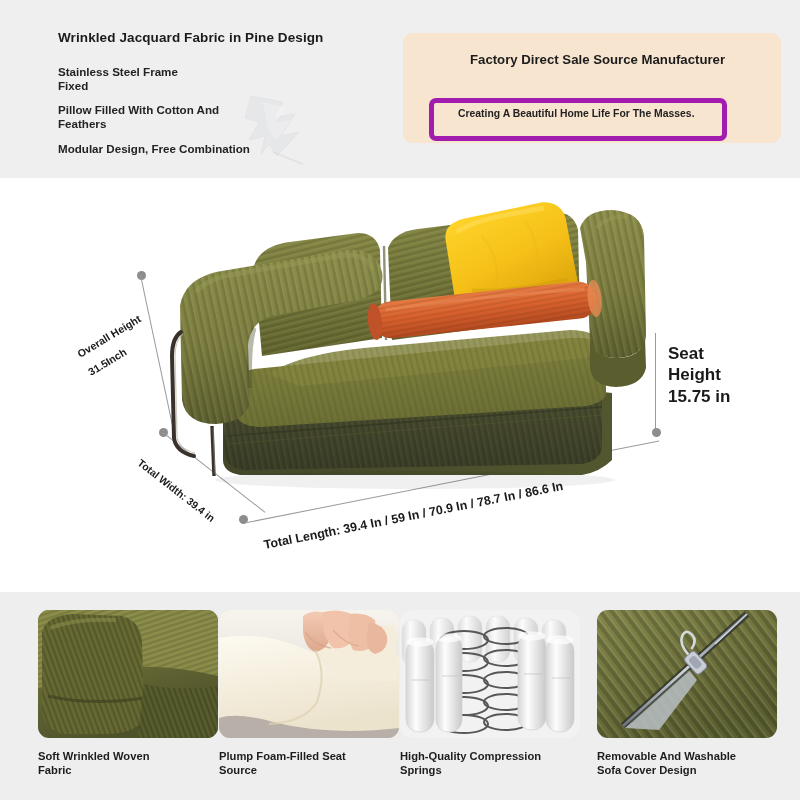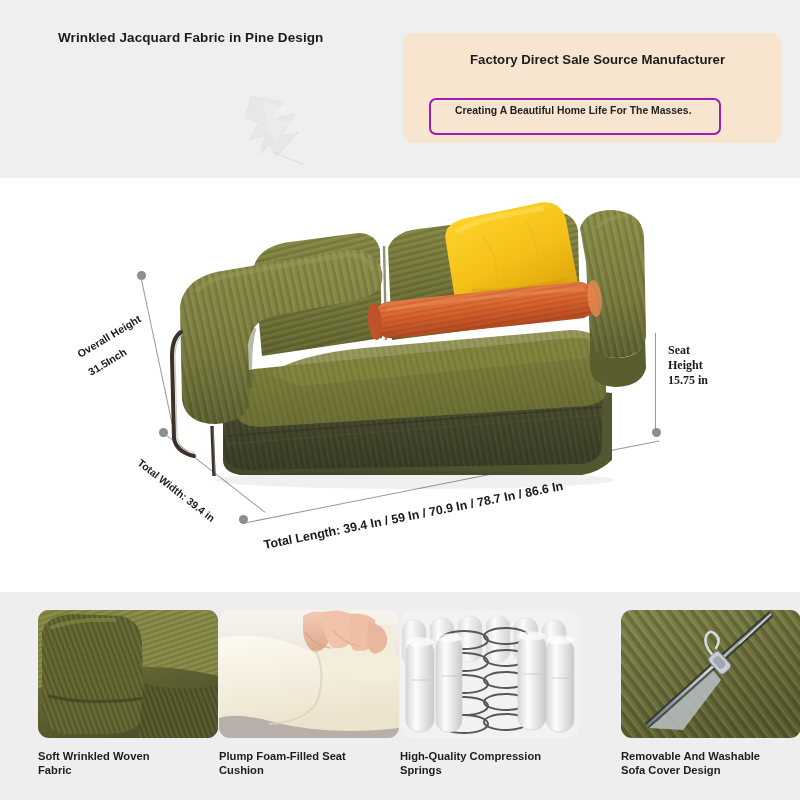--- a/index.html
+++ b/index.html
@@ -36,21 +36,21 @@
   .hdr-right{
     position:absolute;left:403px;top:33px;width:366px;height:110px;
     background:#f8e5d0;border-radius:9px;padding-left:12px;
   }
   .hdr-right-title{
     position:absolute;left:67px;top:18px;width:280px;
     font-size:13.2px;font-weight:700;color:#1c1c1c;line-height:1.42;
   }
   .hdr-right-box{
     position:absolute;left:26px;top:65px;width:288px;height:33px;
-    border:2px solid #a21caf;border-radius:7px;background:transparent;
+    border:5px solid #a21caf;border-radius:7px;background:transparent;
   }
   .hdr-right-box span{
     position:absolute;left:24px;top:4px;width:250px;
     font-size:10.4px;font-weight:600;color:#222;line-height:1.35;
   }
 
   
   .hero{position:absolute;left:0;top:178px;width:800px;height:414px;}
 
   .sofa-wrap{position:absolute;left:150px;top:10px;width:520px;height:340px;}
@@ -67,33 +67,40 @@
   .cards{position:absolute;left:0;top:592px;width:800px;height:208px;}
   .card{position:absolute;top:18px;width:180px;}
   .card .thumb{
     width:180px;height:128px;border-radius:11px;overflow:hidden;position:relative;
     background:#ddd;
   }
   .card .cap{
     margin-top:11px;font-size:11.2px;font-weight:700;color:#1d1d1d;
     line-height:1.26;white-space:pre-line;
   }
-  .c1{left:14px;padding-left:24px;} .c2{left:219px;} .c3{left:400px;} .c4{left:597px;margin-left:24px;}
+  .c1{left:14px;padding-left:24px;} .c2{left:219px;} .c3{left:400px;} .c4{left:597px;}
 </style>
 </head>
 <body>
 
 <div class="page">
 
   <div class="band-top"></div>
   <div class="band-mid"></div>
   <div class="band-bottom"></div>
 
   <div class="hdr-left">
     <div class="hdr-title">Wrinkled Jacquard Fabric in Pine Design</div>
+    <div class="feat-list">
+      <div class="feat-line">Stainless Steel Frame
+Fixed</div>
+      <div class="feat-line">Pillow Filled With Cotton And
+Feathers</div>
+      <div class="feat-line">Modular Design, Free Combination</div>
+    </div>
     <svg class="watermark" viewBox="0 0 70 75">
       <g fill="#b9bcc0" stroke="#9aa0a6" stroke-width="0.8">
         <path d="M8 4 L40 10 L30 26 L52 22 L38 44 L56 40 L34 64 L26 52 L18 62 L22 44 L6 48 L16 30 L2 26 Z" opacity=".55"></path>
         <path d="M20 10 L44 16 L32 30 L48 28 L34 48 L26 40 Z" fill="#ffffff" opacity=".45" stroke="none"></path>
       </g>
       <path d="M30 60 Q44 66 60 72" stroke="#a9aeb3" stroke-width="1.4" fill="none" opacity=".7"></path>
     </svg>
   </div>
 
   <div class="hdr-right">
@@ -115,21 +122,21 @@
 
     <div class="dimline" style="left:163px;top:254px;width:130px;height:1.4px;transform:rotate(38deg);"></div>
     <div class="dot" style="left:239px;top:337px;"></div>
     <div class="dimlabel" style="left:139px;top:278px;font-size:10.4px;transform:rotate(38deg);">Total Width: 39.4 in</div>
 
     <div class="dimline" style="left:247px;top:344px;width:420px;height:1.2px;transform:rotate(-11.2deg);"></div>
     <div class="dimlabel" style="left:264px;top:360px;font-size:12.4px;transform:rotate(-11.2deg);">Total Length: 39.4 In / 59 In / 70.9 In / 78.7 In / 86.6 In</div>
 
     <div class="dimline" style="left:656px;top:155px;width:100px;height:1.4px;transform:rotate(90deg);"></div>
     <div class="dot" style="left:652px;top:250px;"></div>
-    <div class="dimlabel" style="left:668px;top:165px;font-size:12px;line-height:1.25;font-family:Liberation Serif, serif;">Seat
+    <div class="dimlabel" style="left:668px;top:165px;font-size:17px;line-height:1.25;">Seat
 Height
 15.75 in</div>
 
     <svg class="sofa-wrap" viewBox="0 0 520 340">
       <defs>
         <linearGradient id="gTopArm" x1="0" y1="0" x2="0" y2="1">
           <stop offset="0%" stop-color="#8d8f4b"></stop>
           <stop offset="55%" stop-color="#7c7e3f"></stop>
           <stop offset="100%" stop-color="#5e6130"></stop>
         </linearGradient>
@@ -307,21 +314,21 @@
           <path d="M104 2 Q120 -2 132 4 L136 28 Q128 40 114 38 Q106 30 104 16 Z" fill="#f0c3aa"></path>
           <path d="M130 4 Q146 2 156 10 L158 32 Q148 44 134 40 Q128 30 130 16 Z" fill="#eebfa5"></path>
           <path d="M150 12 Q164 14 168 26 Q170 40 156 44 Q146 40 148 26 Z" fill="#e9b79d"></path>
           <path d="M86 22 Q96 36 112 38" stroke="#d6a287" stroke-width="1.4" fill="none" opacity=".7"></path>
           <path d="M114 20 Q126 34 140 36" stroke="#d6a287" stroke-width="1.4" fill="none" opacity=".6"></path>
 
           <path d="M96 40 Q108 62 98 92 Q86 112 50 114" stroke="#ddd2b4" stroke-width="2" fill="none" opacity=".8"></path>
         </svg>
       </div>
       <div class="cap">Plump Foam-Filled Seat
-Cushion</div>
+Source</div>
     </div>
 
     <div class="card c3">
       <div class="thumb">
         <svg viewBox="0 0 180 128" width="180" height="128">
           <defs>
             <linearGradient id="f3cyl" x1="0" y1="0" x2="1" y2="0">
               <stop offset="0%" stop-color="#d6d6d6"></stop>
                 <stop offset="35%" stop-color="#fdfdfd"></stop>
               <stop offset="100%" stop-color="#c9c9c9"></stop>

